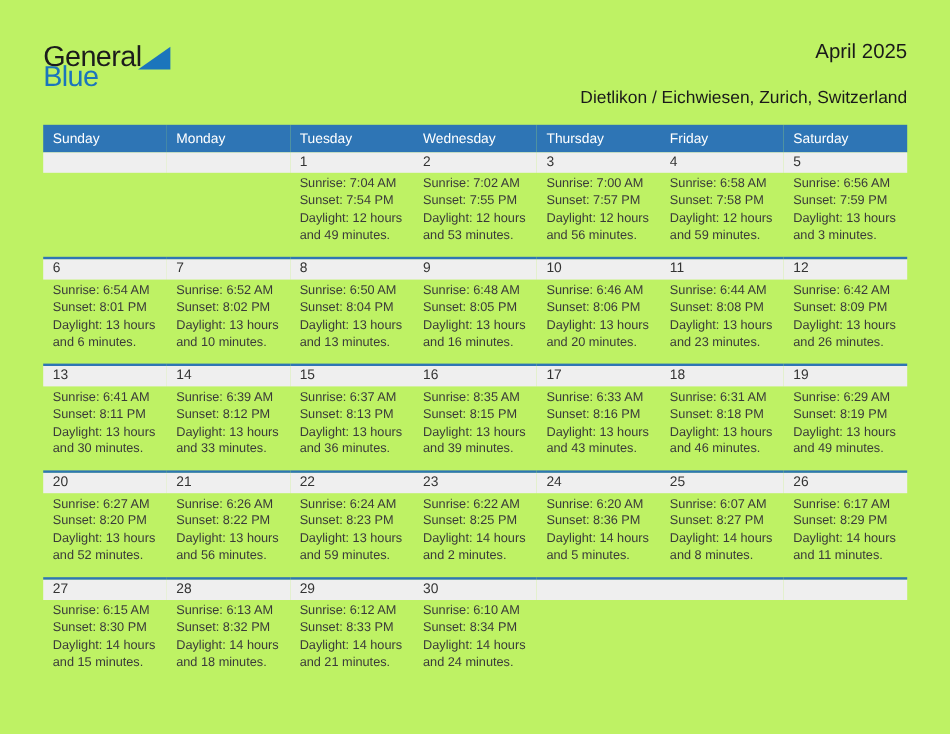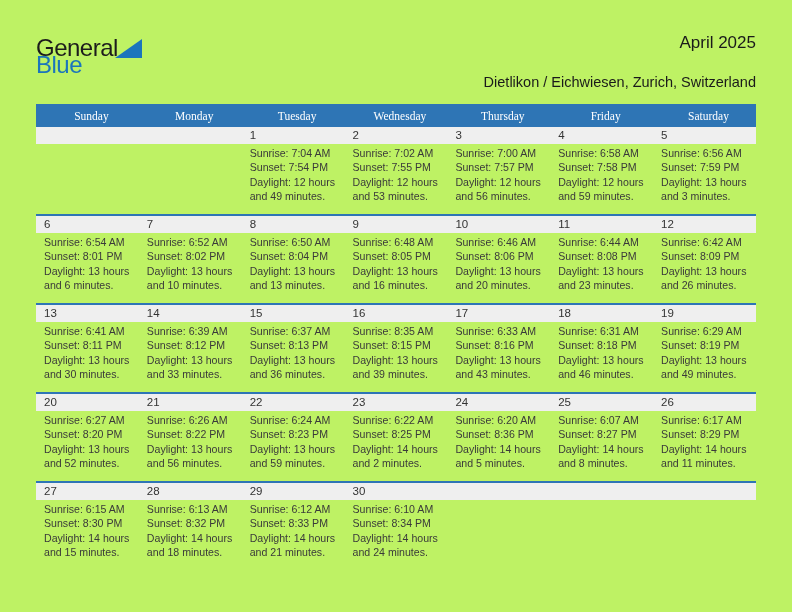--- a/index.html
+++ b/index.html
@@ -25,22 +25,22 @@
   .titles{text-align:right;}
   .page-title{font-size:17px;color:#1a1a1a;line-height:1.1;}
   .page-subtitle{font-size:14.5px;color:#1a1a1a;margin-top:21px;}
   
   table.cal{
     position:absolute;left:36px;top:104px;
     width:720px;border-collapse:collapse;table-layout:fixed;
   }
   table.cal th{
     background:#2E75B5;color:#ffffff;
-    font-size:11.5px;font-weight:400;text-align:center;
-    height:23px;padding:0 0 0 8px;vertical-align:middle;font-family:Liberation Serif, serif;
+    font-size:11.5px;font-weight:400;text-align:left;
+    height:23px;padding:0 0 0 8px;vertical-align:middle;
   }
   table.cal td{
     vertical-align:top;height:87px;padding:0;
   }
   tr.week{border-top:2px solid #2E75B5;}
   tr.week:first-child{border-top:none;}
   .date-band{
     background:#EFEFEF;height:17px;line-height:17px;
     font-size:11.5px;color:#333333;padding-left:8px;
   }

